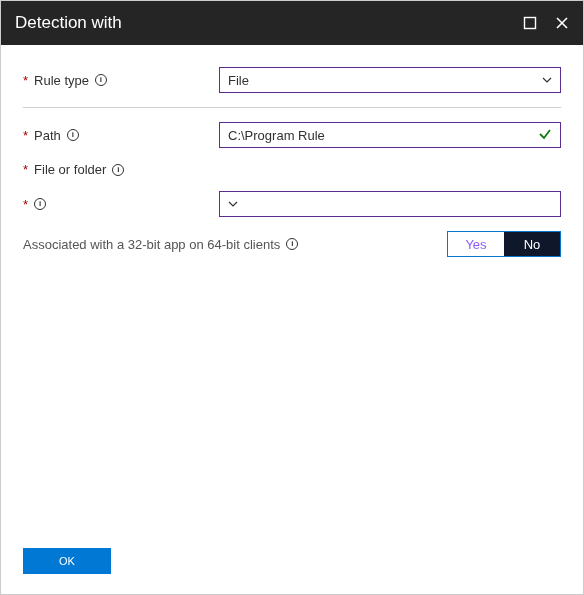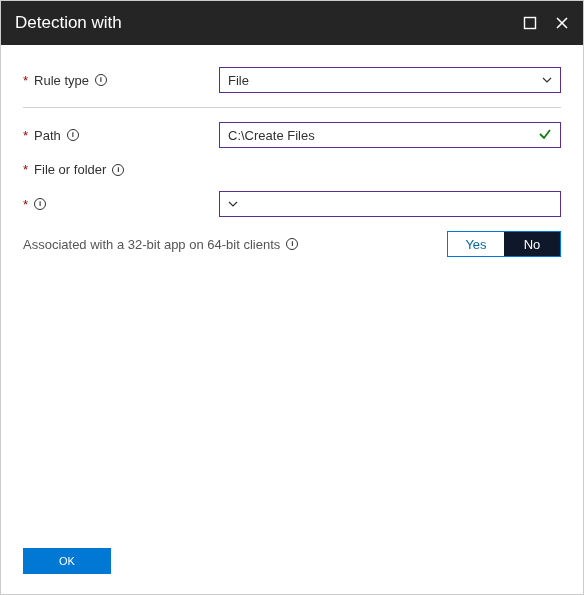--- a/index.html
+++ b/index.html
@@ -127,21 +127,21 @@
     .seg-btn {
       width: 56px;
       display: flex;
       align-items: center;
       justify-content: center;
       font-size: 13px;
       cursor: pointer;
     }
     .seg-btn.inactive {
       background: #fff;
-      color: #0369a1;
+      color: #8b5cf6;
     }
     .seg-btn.active {
       background: #0f172a;
       color: #fff;
     }
     .footer {
       padding: 14px 22px 20px 22px;
     }
     .ok-btn {
       background: #0078d4;
@@ -194,21 +194,21 @@
   <hr class="divider">
 
   <div class="form-row">
     <div class="form-label">
       <span class="req">*</span>
       <span>Path</span>
       <i class="info-icon">i</i>
     </div>
     <div class="form-control">
       <div class="input-box">
-        <span class="value">C:\Create Files</span>
+        <span class="value">C:\Program Rule</span>
         <span class="check-icon">
           <svg width="14" height="14" viewBox="0 0 14 14">
               <path d="M2 7 L6 11 L12 3" fill="none" stroke="#107c10" stroke-width="1.8"></path>
             </svg>
         </span>
       </div>
     </div>
   </div>
 
   <div class="form-row">

